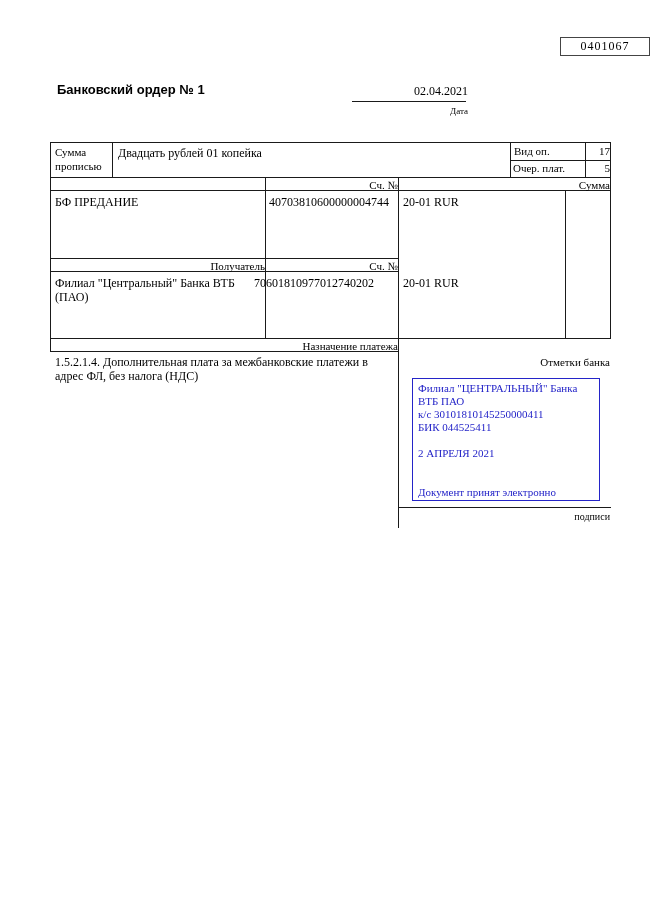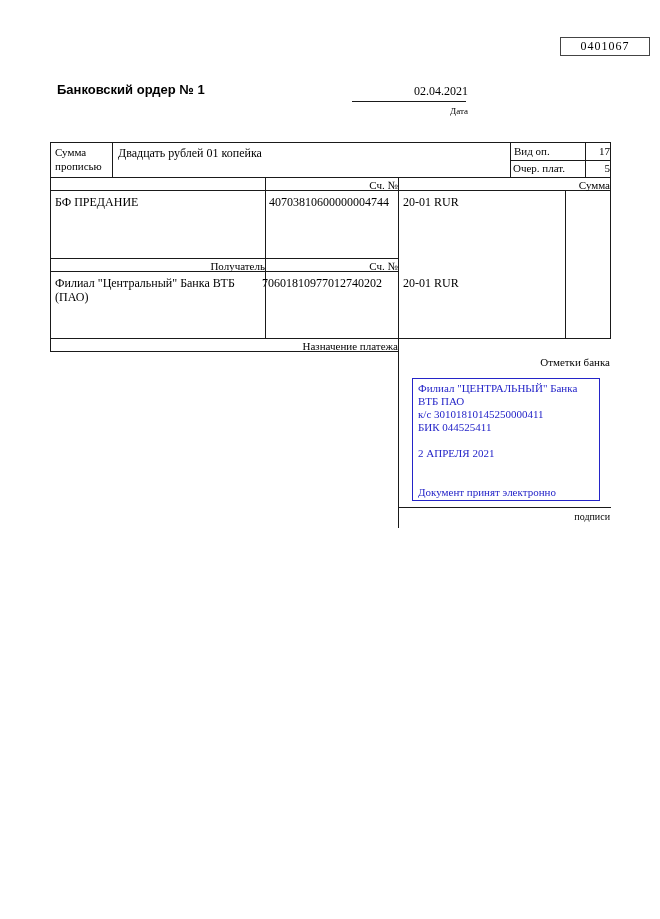--- a/index.html
+++ b/index.html
@@ -74,24 +74,25 @@
   <div class="txt sm ctr" style="left:398px; top:178px; width:212px;">Сумма</div>
 
   <div class="txt" style="left:55px; top:195px;">БФ ПРЕДАНИЕ</div>
   <div class="txt" style="left:269px; top:195px;text-align:right;">40703810600000004744</div>
   <div class="txt" style="left:403px; top:195px;">20-01 RUR</div>
 
   <div class="txt sm ctr" style="left:50px; top:259px; width:215px;">Получатель</div>
   <div class="txt sm ctr" style="left:265px; top:259px; width:133px;">Сч. №</div>
 
   <div class="txt wrap" style="left:55px; top:276px; width:200px;">Филиал "Центральный" Банка ВТБ (ПАО)</div>
-  <div class="txt" style="left:262px; top:276px;">70601810977012740202</div>
+  <div class="txt" style="left:254px; top:276px;">70601810977012740202</div>
   <div class="txt" style="left:403px; top:276px;">20-01 RUR</div>
 
   <div class="txt sm ctr" style="left:50px; top:339px; width:348px;">Назначение платежа</div>
+  <div class="txt wrap" style="left:55px; top:355px; width:340px;">1.5.2.1.4. Дополнительная плата за межбанковские платежи в адрес ФЛ, без налога (НДС)</div>
 
   <div class="txt sm ctr" style="left:398px; top:355px; width:212px;">Отметки банка</div>
 
   <div class="stamp">
     <div>Филиал "ЦЕНТРАЛЬНЫЙ" Банка</div>
     <div>ВТБ ПАО</div>
     <div>к/с 30101810145250000411</div>
     <div>БИК 044525411</div>
     <div class="gap1">2 АПРЕЛЯ 2021</div>
     <div class="gap2">Документ принят электронно</div>

